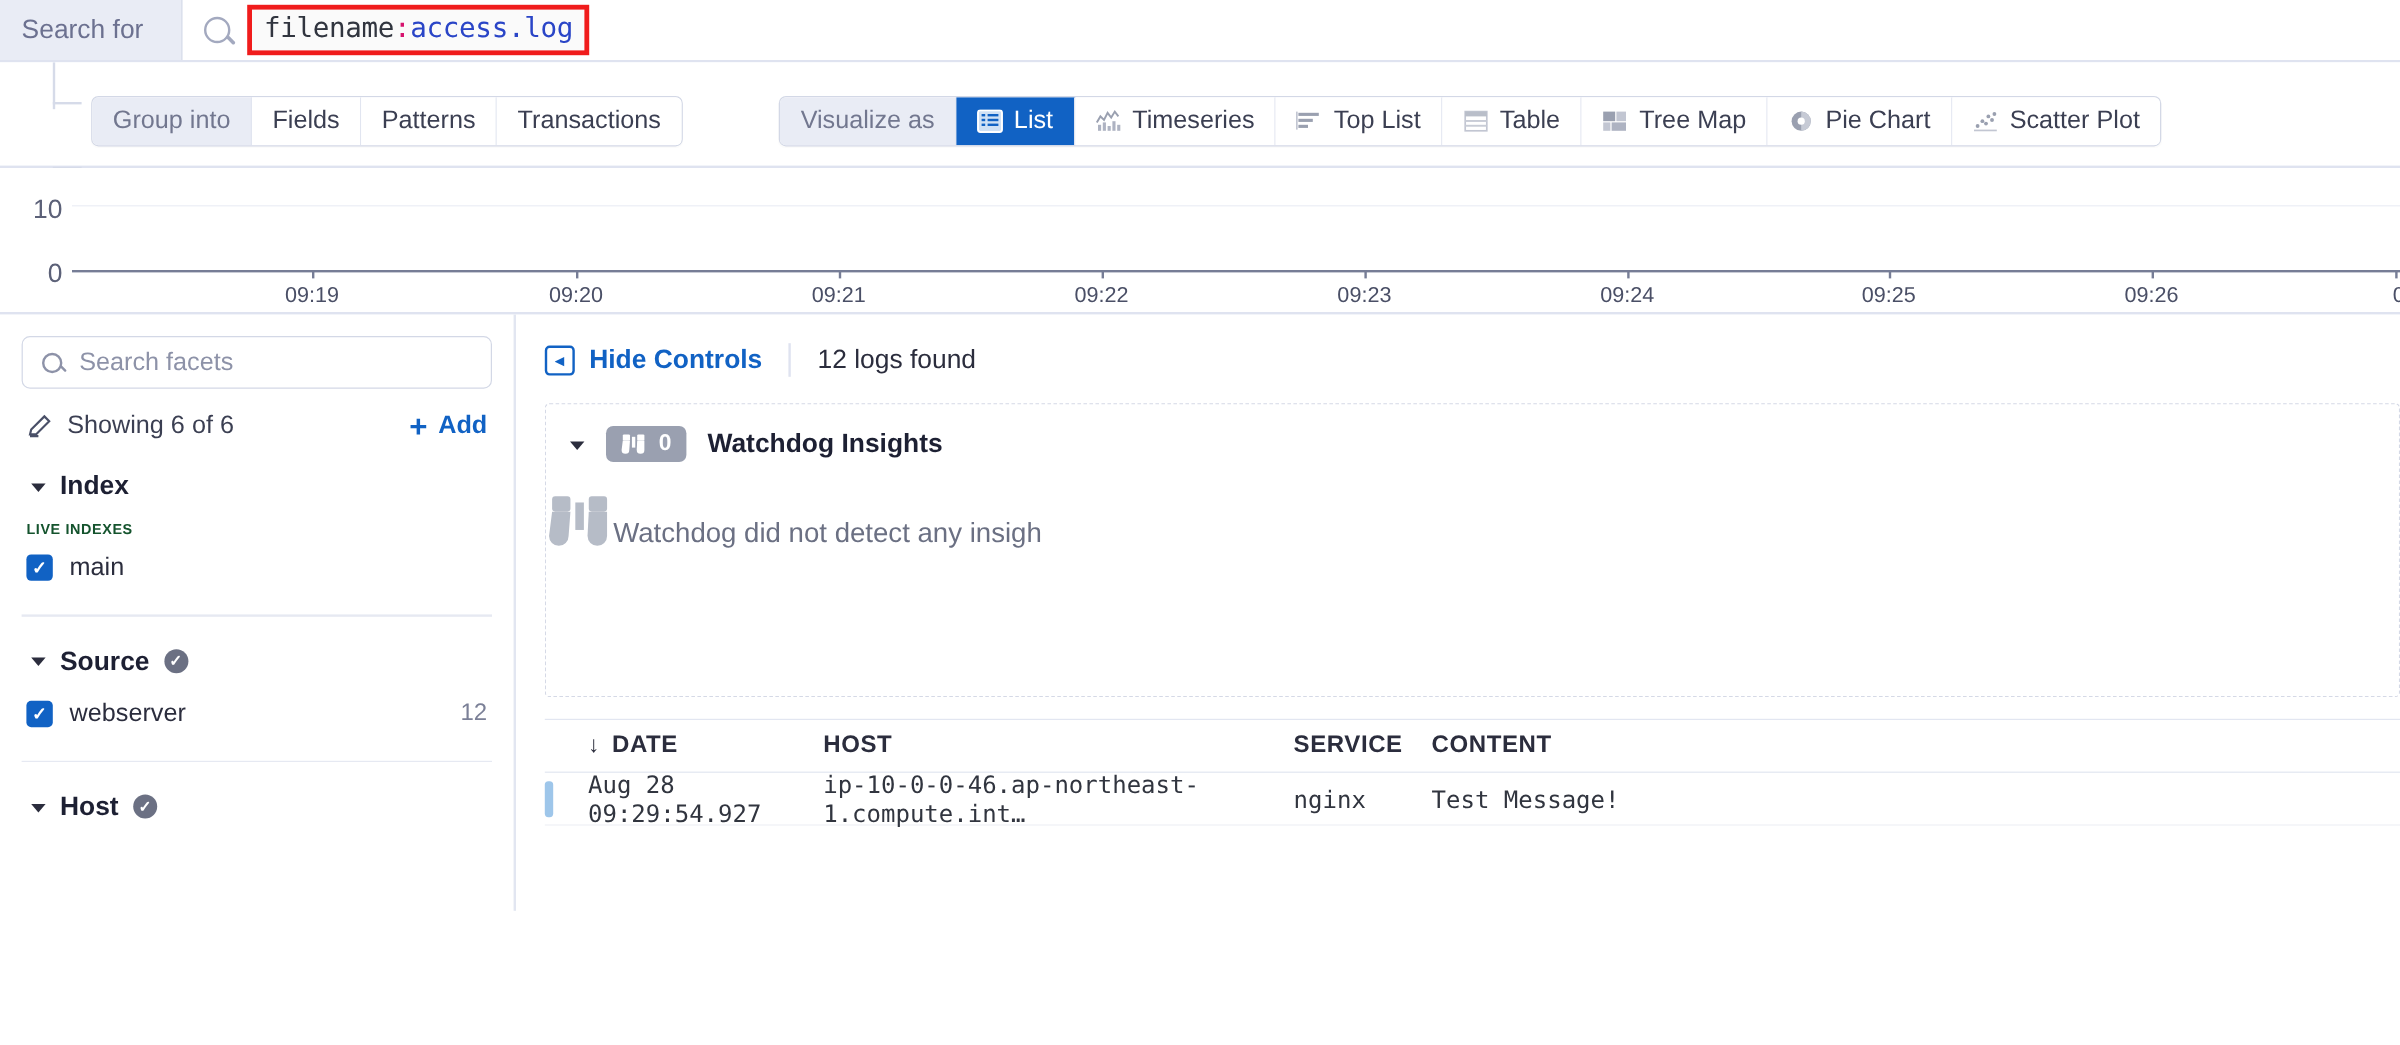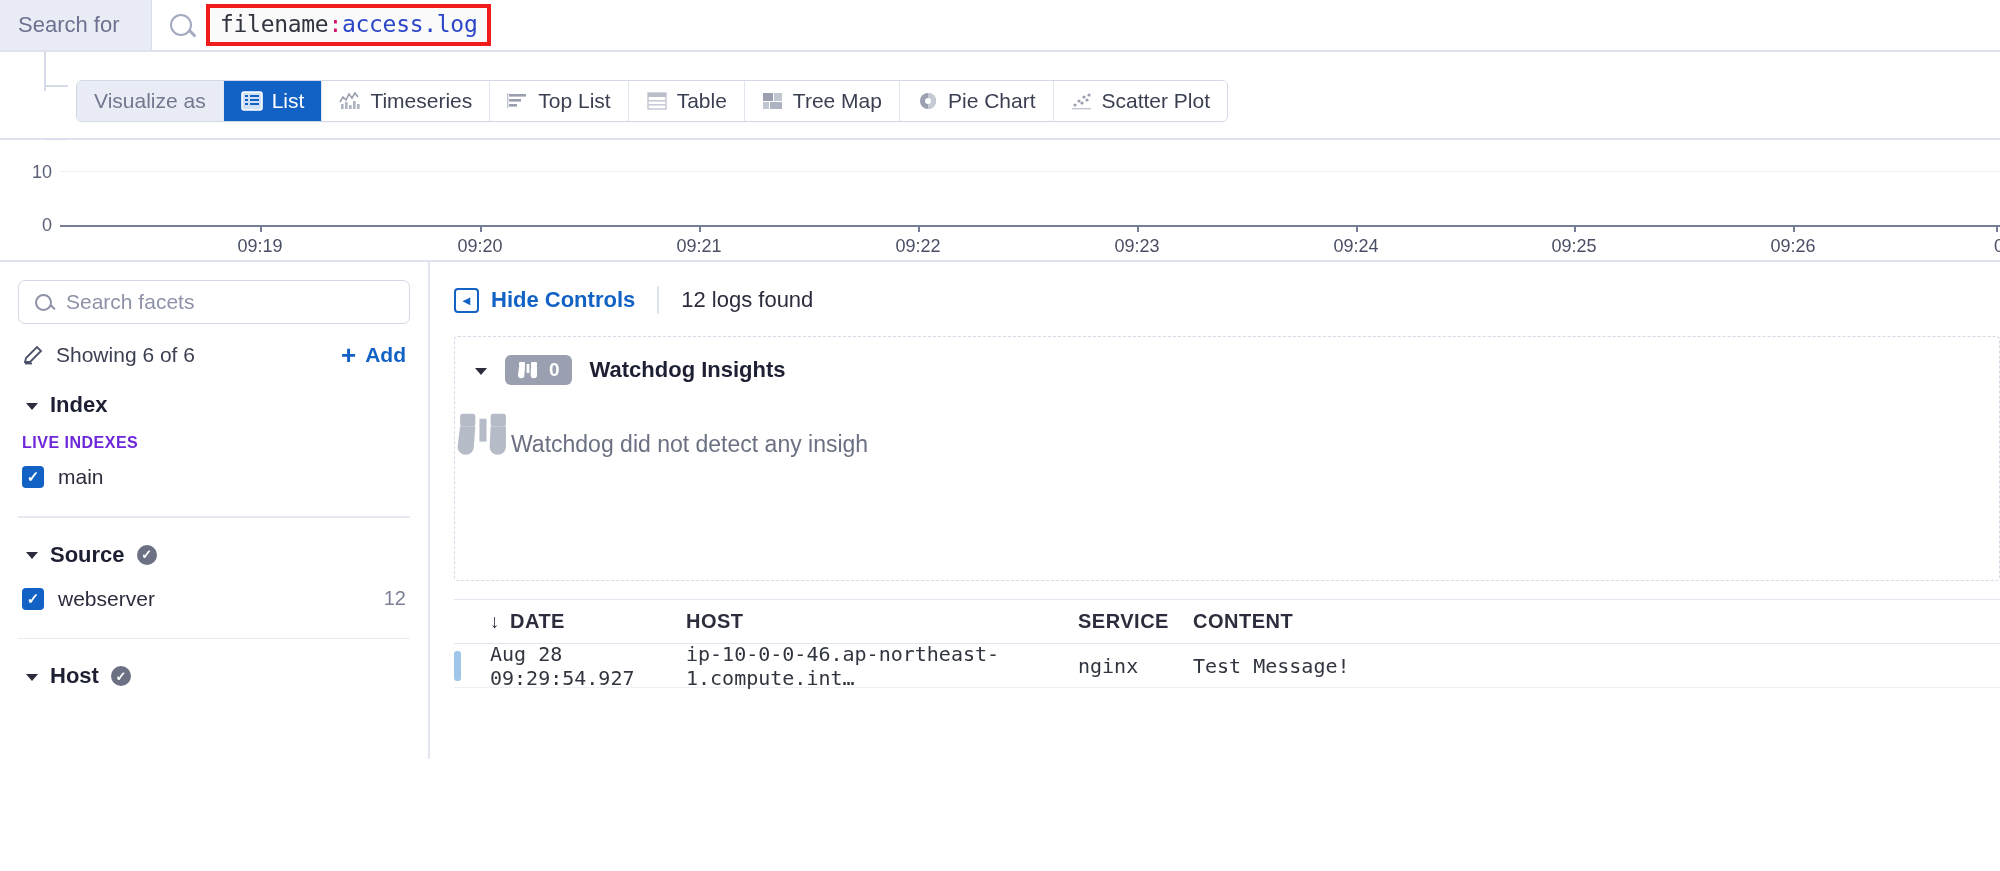--- a/index.html
+++ b/index.html
@@ -108,21 +108,21 @@
 
   
   .chart {
     position: relative;
     height: 122px;
     border-bottom: 2px solid #dfe3f0;
     background: #fff;
   }
   .y-lab {
     position: absolute; right: 0; width: 40px;
-    text-align: right; font-size: 18px; color: #5c6178;
+    text-align: right; font-size: 22px; color: #5c6178;
   }
   .gridline {
     position: absolute; left: 60px; right: 0; height: 1px;
     background: #eceef5;
   }
   .axis {
     position: absolute; left: 60px; right: 0; height: 2px;
     background: #767d96;
   }
   .tick {
@@ -196,22 +196,22 @@
     font-size: 22px; font-weight: 700; color: #1d2033;
     padding-left: 8px;
   }
   .check-circle {
     width: 20px; height: 20px; border-radius: 50%;
     background: #6b7083; display: inline-flex;
     align-items: center; justify-content: center;
     color: #fff; font-size: 13px; font-weight: 700;
   }
   .sub-label {
-    font-size: 16px; font-weight: 700; letter-spacing: 0.5px;
-    color: #6d28d9; margin: 16px 0 8px 4px;
+    font-size: 12px; font-weight: 700; letter-spacing: 0.5px;
+    color: #14532d; margin: 16px 0 8px 4px;
   }
   .facet-row {
     display: flex; align-items: center;
     font-size: 21px; color: #2b2d3d;
     padding: 5px 4px;
   }
   .cbox {
     width: 22px; height: 22px; flex: 0 0 22px;
     background: #1162c4; border-radius: 4px;
     margin-right: 14px;
@@ -312,20 +312,26 @@
         <span class="q-val">access.log</span>
     </span>
   </div>
 </div>
 
 <div class="toolbar-wrap">
   <div class="tree-line"></div>
   <div class="tree-tick" style="top:33px"></div>
   <div class="tree-tick" style="top:87px"></div>
 
+  <div class="btn-group">
+    <span class="bg-label">Group into</span>
+    <span>Fields</span>
+    <span>Patterns</span>
+    <span>Transactions</span>
+  </div>
 
   <div class="btn-group row2">
     <span class="bg-label">Visualize as</span>
 
     <span class="bg-active">
       <svg class="vicon" viewBox="0 0 22 20">
         <rect x="1" y="1" width="20" height="18" rx="2" fill="#cfe0f4" stroke="#fff" stroke-width="1.6"></rect>
         <rect x="4" y="4" width="3" height="2" fill="#1162c4"></rect>
           <rect x="9" y="4" width="9" height="2" fill="#1162c4"></rect>
         <rect x="4" y="8" width="3" height="2" fill="#1162c4"></rect>

